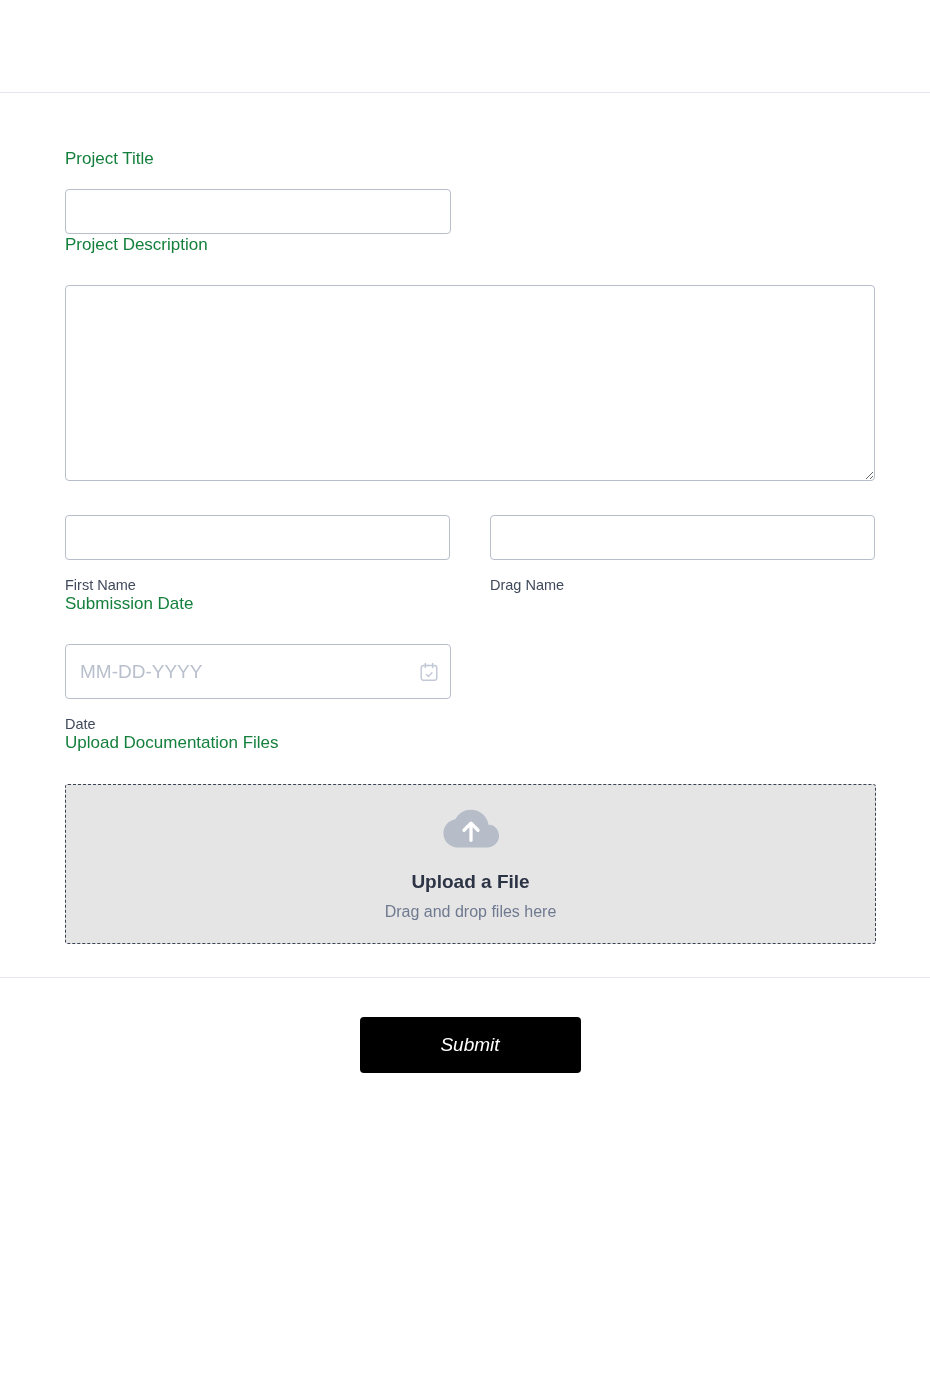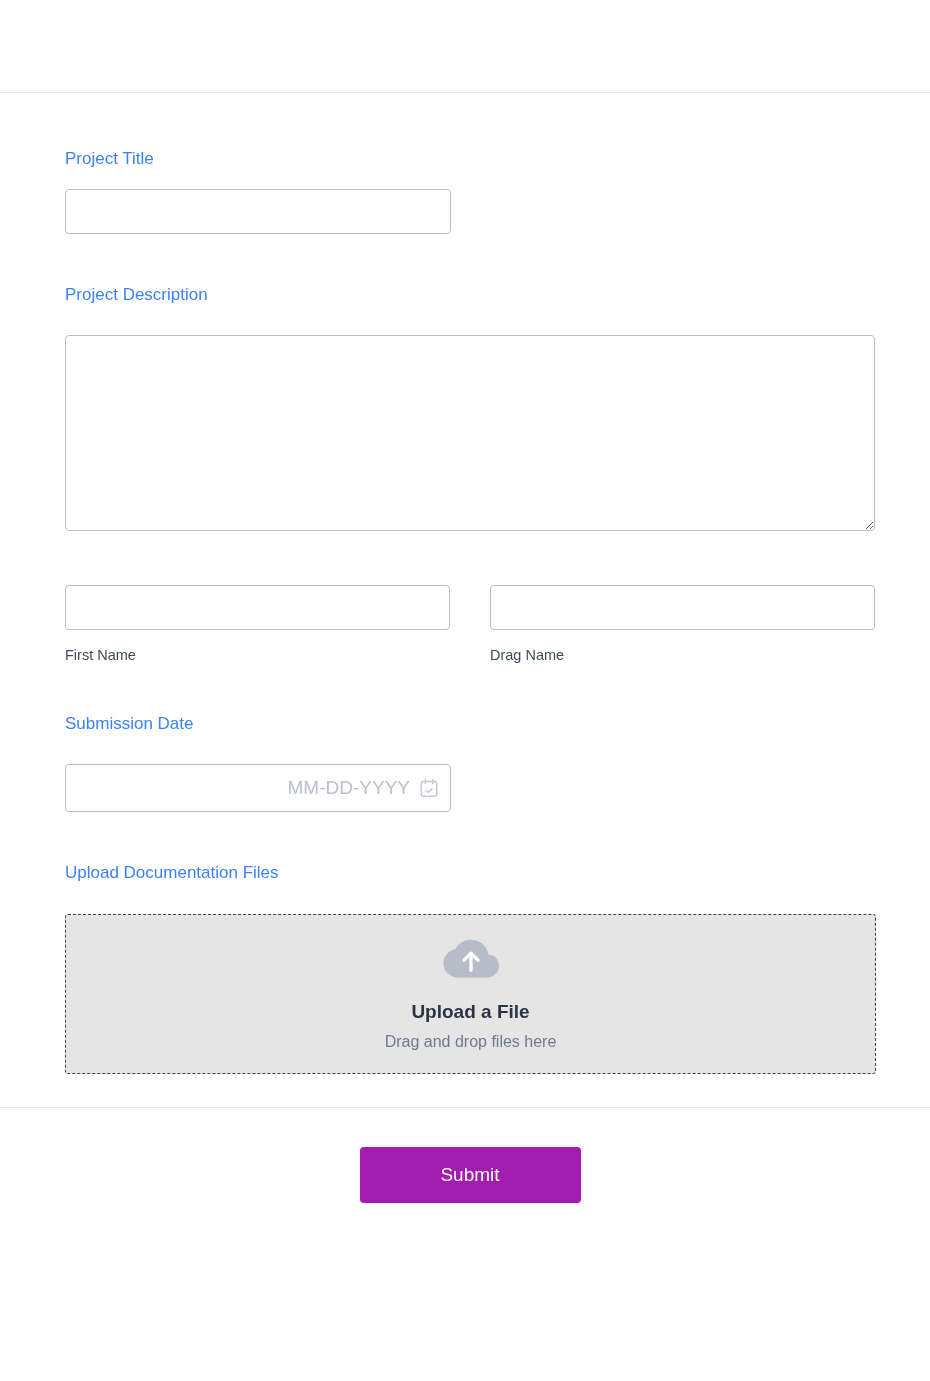--- a/index.html
+++ b/index.html
@@ -30,27 +30,27 @@
     line-height: 1.45;
   }
   .divider {
     border: none;
     border-top: 1px solid #e4e6f0;
     margin-top: 48px;
   }
 
   
   .form-body { padding: 0 55px 0 65px; }
-  .field { margin-top: 50px; }
+  .field { }
   .field:first-child { margin-top: 55px; }
   .field-label {
     display: block;
     font-size: 17px;
     font-weight: 500;
-    color: #3b82f6;
+    color: #15803d;
     line-height: 21px;
   }
   .text-input {
     margin-top: 20px;
     width: 386px;
     height: 45px;
     border: 1px solid #b8bec9;
     border-radius: 4px;
     background: #ffffff;
     font-family: "Liberation Sans", sans-serif;
@@ -89,30 +89,29 @@
   }
 
   
   .date-wrap {
     position: relative;
     margin-top: 30px;
     width: 386px;
   }
   .date-input {
     width: 100%;
-    height: 48px;
+    height: 55px;
     border: 1px solid #b8bec9;
     border-radius: 4px;
     background: #ffffff;
     font-family: "Liberation Sans", sans-serif;
     font-size: 19px;
     color: #c2410c;
     padding: 0 40px 0 14px;
     outline: none;
-    text-align: right;
   }
   .date-input::placeholder { color: #b9c0cd; opacity: 1; }
   .calendar-btn {
     position: absolute;
     right: 10px;
     top: 50%;
     transform: translateY(-50%);
     width: 24px;
     height: 24px;
     display: flex;
@@ -151,28 +150,29 @@
   
   .submit-divider { margin-top: 33px; }
   .submit-row {
     display: flex;
     justify-content: center;
     padding: 39px 55px 51px 65px;
   }
   .submit-button {
     width: 221px;
     height: 56px;
-    background: #a21caf;
+    background: #000000;
     color: #ffffff;
     border: none;
     border-radius: 4px;
     font-family: "Liberation Sans", sans-serif;
     font-size: 19px;
     font-weight: 400;
     cursor: pointer;
+    font-style: italic;
   }
 </style>
 </head>
 <body>
 
 <div class="form-card">
 
   <header class="form-header">
   </header>
 
@@ -211,20 +211,21 @@
           <svg width="22" height="22" viewBox="0 0 24 24" fill="none" stroke="#c3c9d6" stroke-width="1.6" stroke-linecap="round" stroke-linejoin="round">
             <rect x="3.5" y="5" width="17" height="16" rx="2.5"></rect>
             <line x1="8" y1="2.8" x2="8" y2="7"></line>
             <line x1="16" y1="2.8" x2="16" y2="7"></line>
             <line x1="7.2" y1="5" x2="9.2" y2="5" stroke-dasharray="1.5 1.8"></line>
             <line x1="10.5" y1="5" x2="13.5" y2="5" stroke-dasharray="1.5 1.8"></line>
             <polyline points="9.2,14.8 11.4,17 15.2,12.8"></polyline>
           </svg>
         </span>
       </div>
+      <div class="sublabel">Date</div>
     </div>
 
     <div class="field">
       <label class="field-label">Upload Documentation Files</label>
       <div class="dropzone">
         <span>
           <svg width="58" height="46" viewBox="0 0 26 21" fill="none">
             <path fill="#b6bdc8" d="M21.0 8.1A8.1 8.1 0 0 0 13.0 1.2 8.1 8.1 0 0 0 5.8 5.6 6.5 6.5 0 0 0 0.4 12.0c0 3.58 2.9 6.5 6.5 6.5h13.5a5.4 5.4 0 0 0 5.4-5.4c0-2.85-2.2-5.17-4.8-5.0z"></path>
             <g stroke="#ffffff" stroke-width="1.5" stroke-linecap="round" stroke-linejoin="round">
               <line x1="13" y1="15.2" x2="13" y2="7.6"></line>

